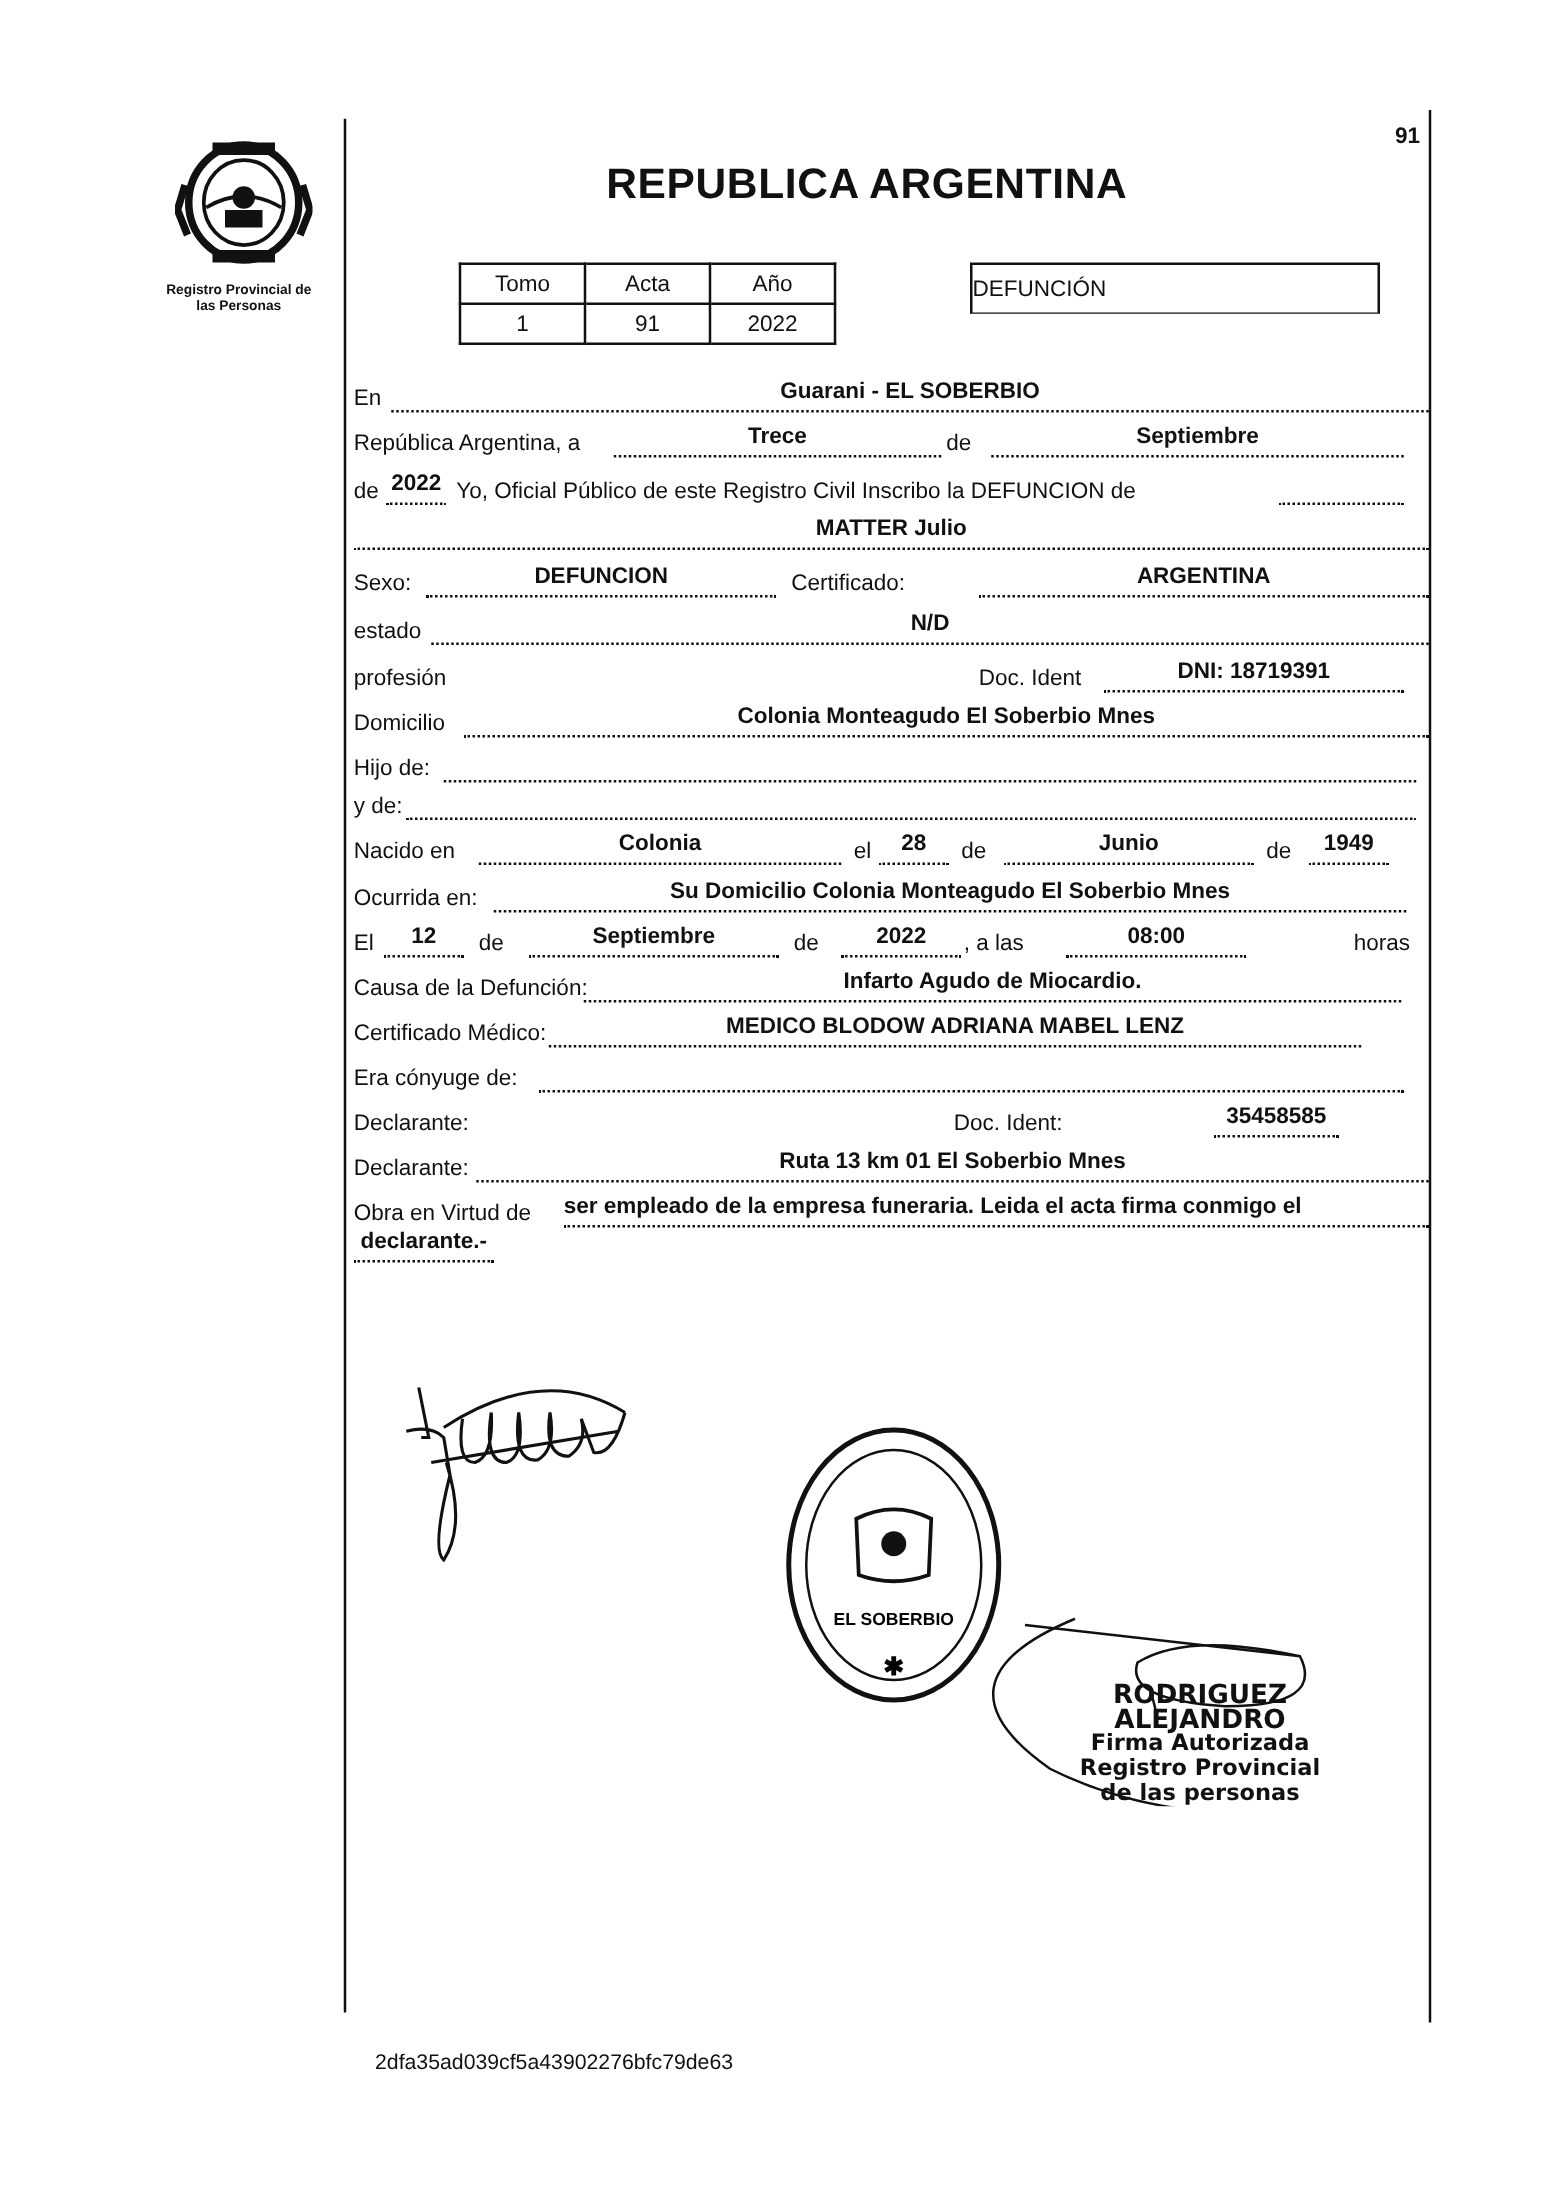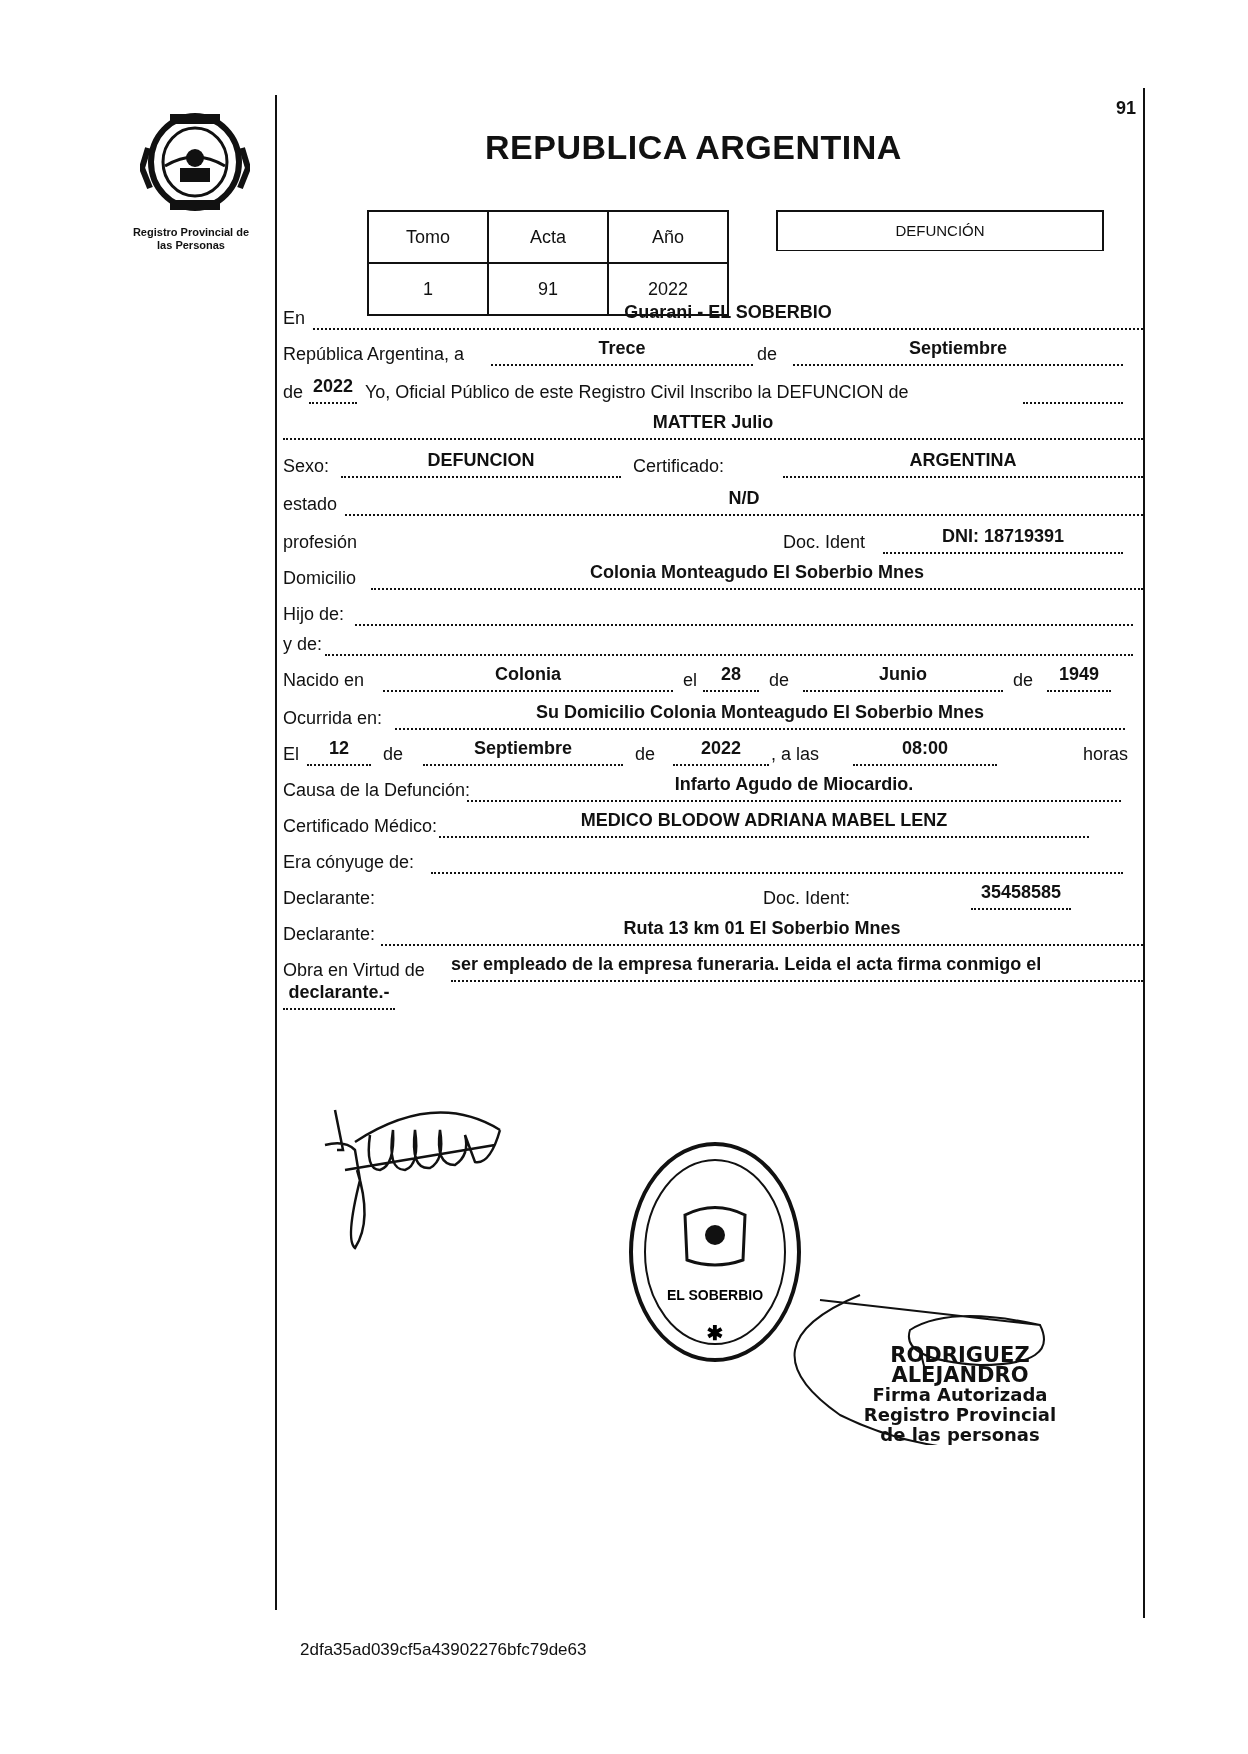--- a/index.html
+++ b/index.html
@@ -6,23 +6,23 @@
     body { width:1248px; height:1754px; position:relative; overflow:hidden;
            font-family:"Liberation Sans", sans-serif; color:#111; }
     .abs { position:absolute; }
     .vline-left { left:275px; top:95px; width:2px; height:1515px; background:#111; }
     .vline-right { left:1143px; top:88px; width:2px; height:1530px; background:#111; }
     .page-num { left:1116px; top:98px; font-size:18px; font-weight:bold; }
     .emblem { left:140px; top:108px; width:110px; height:108px; }
     .registry-label { left:112px; top:226px; width:158px; text-align:center; font-size:11px; font-weight:bold; line-height:13px; }
     .title { left:485px; top:128px; font-size:34px; font-weight:bold; letter-spacing:0.5px; }
     table.acta { position:absolute; left:367px; top:210px; border-collapse:collapse; font-size:18px; }
-    table.acta td { border:2px solid #111; width:90px; height:22px; text-align:center; padding:14px; }
+    table.acta td { border:2px solid #111; width:90px; height:22px; text-align:center; padding:4px; }
     .deftype { left:776px; top:210px; width:324px; height:38px; border:2px solid #111; border-bottom-width:1px;
-               text-align:center; font-size:15px; line-height:38px; }
+               font-size:18px; line-height:38px; }
     .form { left:283px; top:300px; width:860px; font-size:18px; }
     .row { position:absolute; left:0; height:28px; white-space:nowrap; }
     .lbl { position:absolute; top:8px; }
     .fill { position:absolute; top:0; border-bottom:2px dotted #111; height:28px; text-align:center; font-weight:bold; }
     .fill span { position:relative; top:2px; }
     .sig-left { left:315px; top:1070px; width:190px; height:180px; }
     .stamp { left:625px; top:1140px; width:180px; height:230px; }
     .sig-right { left:780px; top:1285px; width:300px; height:160px; }
     .officer { left:820px; top:1345px; width:280px; text-align:center; font-family:"DejaVu Sans", sans-serif; font-weight:bold; font-size:18px; line-height:20px; }
     .officer .name { font-size:21px; }

